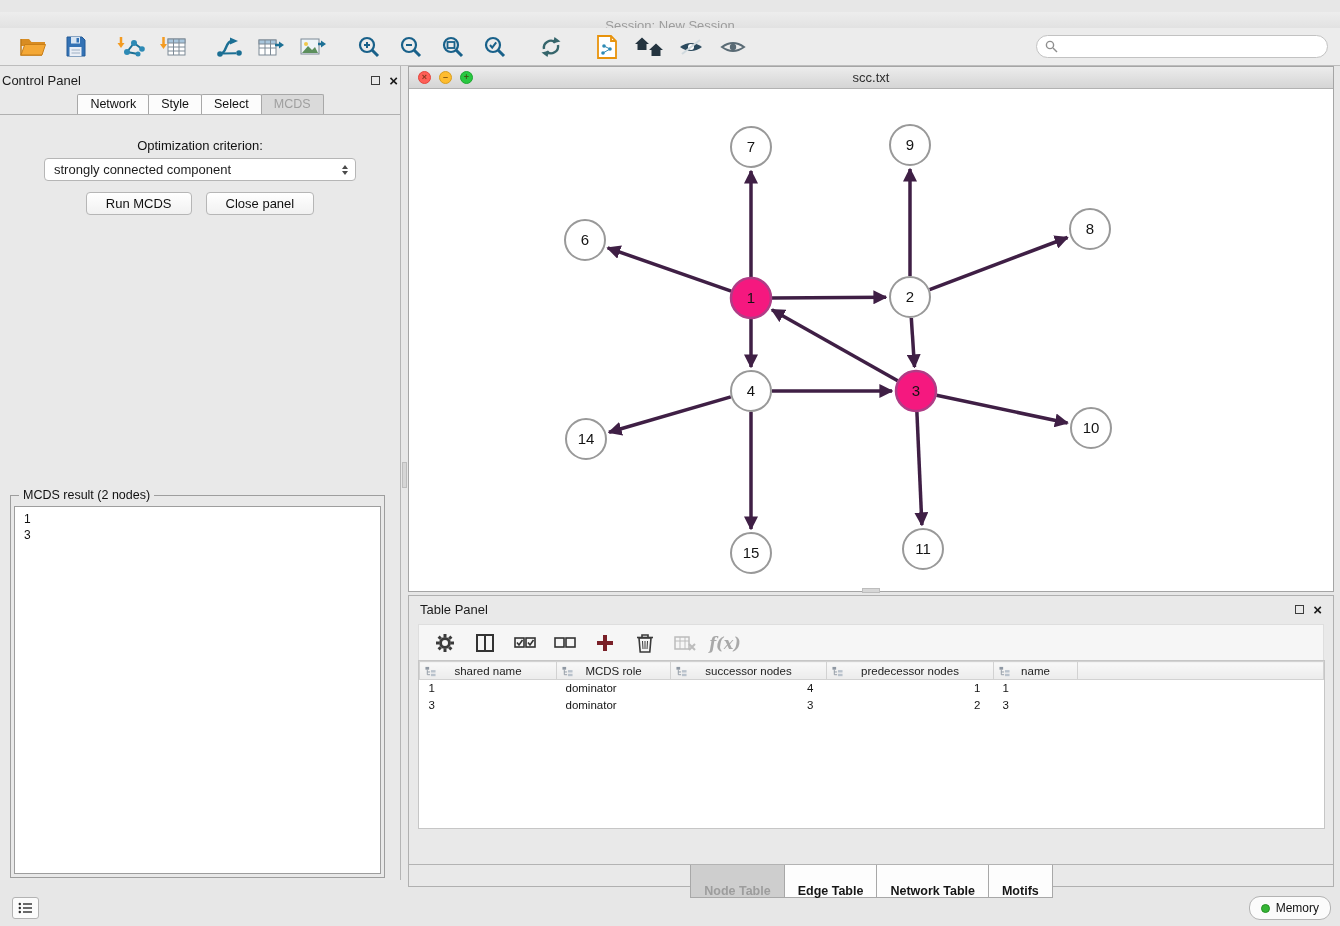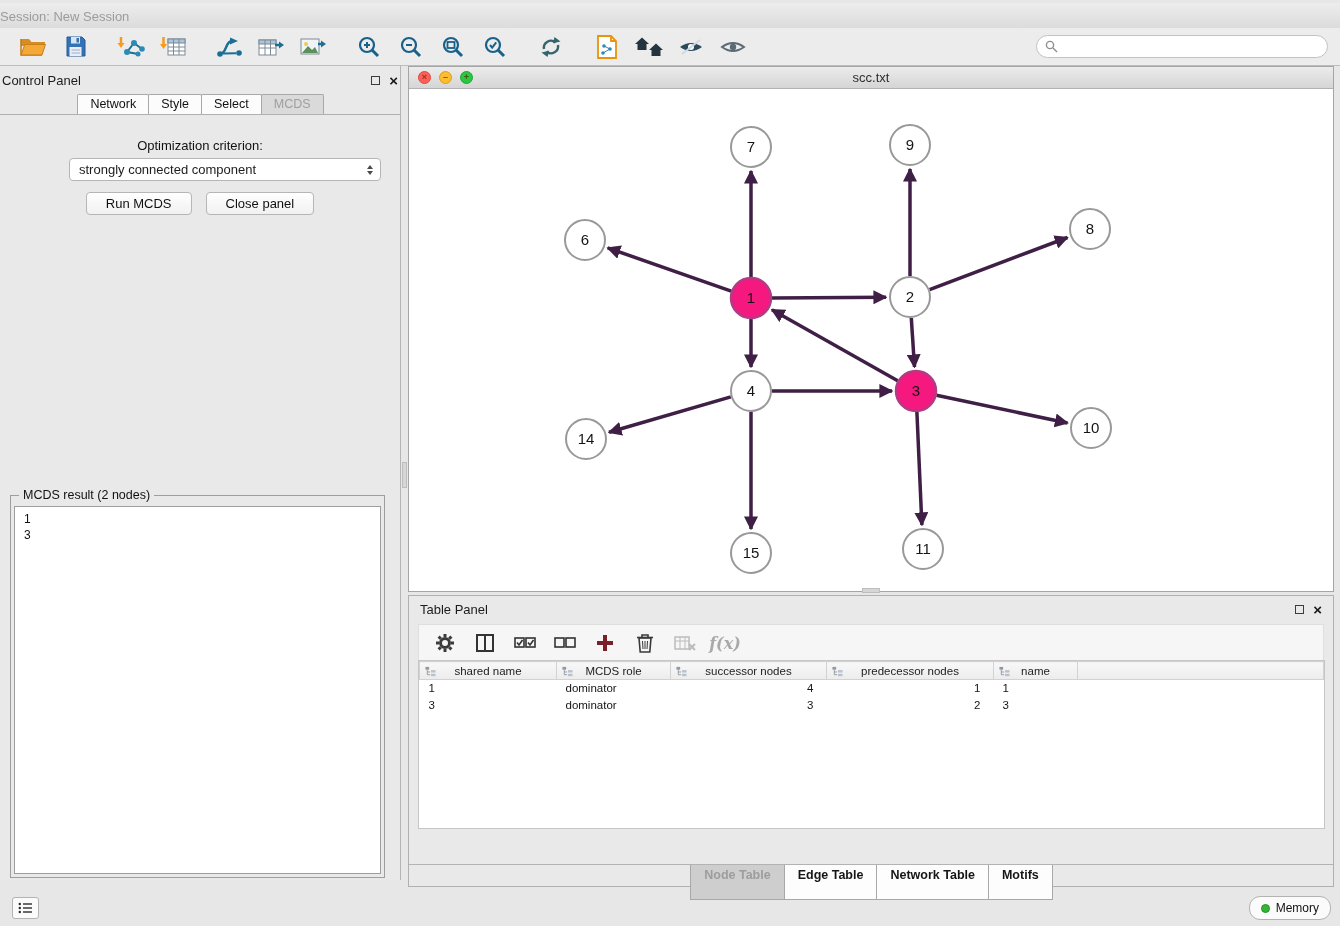--- a/index.html
+++ b/index.html
@@ -1,35 +1,35 @@
 <!DOCTYPE html>
 <html><head>
 <meta charset="utf-8">
 <style>
   * { margin:0; padding:0; box-sizing:border-box; }
   html,body { background:#4a4a4a; }
   .window { position:relative; width:1340px; height:926px; background:#e7e7e7; font-family:"Liberation Sans",sans-serif; font-size:13px; color:#1c1c1c; overflow:hidden; }
-  .titlebar { position:absolute; top:3px; left:0; width:100%; height:28px; background:linear-gradient(#ededed,#dadada); border-bottom:1px solid #c3c3c3; line-height:27px; font-size:13px; color:#9c9c9c; }
+  .titlebar { position:absolute; top:12px; left:0; width:100%; height:28px; background:linear-gradient(#ededed,#dadada); border-bottom:1px solid #c3c3c3; text-align:center; line-height:27px; font-size:13px; color:#9c9c9c; }
   .toolbar { position:absolute; top:28px; left:0; width:100%; height:38px; background:#ececec; border-bottom:1px solid #bdbdbd; display:flex; align-items:center; padding:0 12px; }
   .tbtn { width:42px; height:32px; display:flex; align-items:center; justify-content:center; border-radius:4px; flex:0 0 auto; }
   .tgap { width:14px; flex:0 0 auto; }
   .search-wrap { margin-left:auto; position:relative; flex:0 0 auto; }
   .search-input { width:292px; height:23px; border:1px solid #c2c2c2; border-radius:12px; background:#fff; padding:0 10px 0 26px; font-size:12px; font-family:inherit; outline:none; color:#333; }
   .search-icon { position:absolute; left:9px; top:5px; }
 
   .control-panel { position:absolute; left:0; top:66px; width:401px; height:814px; background:#e9e9e9; border-right:1px solid #b4b4b4; }
   .panel-header { height:28px; display:flex; align-items:center; padding:0 2px; }
   .panel-controls { margin-left:auto; display:flex; align-items:center; gap:9px; }
   .float-icon { width:9px; height:9px; border:1.5px solid #3c3c3c; display:inline-block; }
   .close-x { font-size:15px; font-weight:bold; color:#1a1a1a; line-height:1; }
   .tabs-row { display:flex; justify-content:center; align-items:flex-end; border-bottom:1px solid #b0b0b0; height:21px; }
   .ctab { border:1px solid #a8a8a8; border-bottom:none; background:#fcfcfc; height:20px; line-height:19px; padding:0 12px; font-size:12.5px; margin-right:-1px; border-radius:2px 2px 0 0; color:#111; }
   .ctab.active { background:#dadada; color:#9f9f9f; }
   .opt-label { position:absolute; left:0; top:72px; width:100%; text-align:center; font-size:13px; color:#111; }
-  .dropdown { position:absolute; left:44px; top:92px; width:312px; height:23px; background:#fff; border:1px solid #b6b6b6; border-radius:4px; display:flex; align-items:center; padding:0 4px 0 9px; font-size:13px;margin-left:25px; }
+  .dropdown { position:absolute; left:44px; top:92px; width:312px; height:23px; background:#fff; border:1px solid #b6b6b6; border-radius:4px; display:flex; align-items:center; padding:0 4px 0 9px; font-size:13px; }
   .dd-arrows { margin-left:auto; display:flex; flex-direction:column; gap:2px; padding-right:3px; }
   .dd-up { width:0; height:0; border-left:3.5px solid transparent; border-right:3.5px solid transparent; border-bottom:4.5px solid #4a4a4a; }
   .dd-down { width:0; height:0; border-left:3.5px solid transparent; border-right:3.5px solid transparent; border-top:4.5px solid #4a4a4a; }
   .btn-row { position:absolute; left:0; top:126px; width:100%; display:flex; justify-content:center; gap:14px; }
   .pbutton { background:linear-gradient(#ffffff,#f1f1f1); border:1px solid #b6b6b6; border-radius:4px; height:23px; line-height:21px; padding:0 19px; font-size:13px; color:#111; }
   .result-box { position:absolute; left:10px; top:429px; width:375px; height:383px; border:1px solid #9e9e9e; }
   .result-label { position:absolute; top:-8px; left:8px; background:#e9e9e9; padding:0 4px; font-size:12.5px; color:#111; }
   .result-inner { position:absolute; left:3px; right:3px; top:10px; bottom:3px; background:#fff; border:1px solid #9e9e9e; padding:4px 9px; font-size:12px; line-height:16px; white-space:pre; overflow:hidden; color:#111; }
 
   .network-window { position:absolute; left:408px; top:66px; width:926px; height:526px; border:1px solid #a5a5a5; background:#fff; }
@@ -46,21 +46,21 @@
   .tp-toolbar { position:absolute; left:9px; right:9px; top:28px; height:38px; background:#f6f6f6; border:1px solid #dedede; display:flex; align-items:center; gap:16px; padding:0 14px; }
   .tp-tool { display:flex; align-items:center; justify-content:center; width:24px; height:26px;font-weight:bold; }
   .fx-label { font-family:"DejaVu Serif",serif; font-style:italic; font-size:16px; color:#a9a9a9; }
   .tp-table { position:absolute; left:9px; right:8px; top:64px; height:169px; background:#fff; border:1px solid #c6c6c6; overflow:hidden; }
   table { border-collapse:collapse; width:100%; table-layout:fixed; }
   th { background:linear-gradient(#f8f8f8,#ececec); border:1px solid #d2d2d2; height:18px; font-weight:normal; font-size:11.5px; color:#222; position:relative; overflow:hidden; white-space:nowrap; }
   th .col-icon { position:absolute; left:5px; top:4px; }
   td { height:17px; font-size:11.5px; color:#151515; padding:0 9px; overflow:hidden; white-space:nowrap; }
   td.num { text-align:right; padding-right:13px; }
   .tp-tabs { position:absolute; left:0; right:0; bottom:0; height:22px; border-top:1px solid #b3b3b3; display:flex; justify-content:center; }
-  .tp-tab { border:1px solid #a8a8a8; border-top:none; background:#fdfdfd; height:35px; line-height:20px; padding:0 13px; font-size:12.5px; font-weight:bold; color:#161616; margin-right:-1px; }
+  .tp-tab { border:1px solid #a8a8a8; border-top:none; background:#fdfdfd; height:27px; line-height:20px; padding:16px 13px; font-size:12.5px; font-weight:bold; color:#161616; margin-right:-1px; }
   .tp-tab.active { background:#cecece; color:#9d9d9d; }
 
   .list-button { position:absolute; left:12px; bottom:7px; width:27px; height:22px; background:#fbfbfb; border:1px solid #b3b3b3; border-radius:3px; display:flex; align-items:center; justify-content:center; }
   .memory-button { position:absolute; right:9px; bottom:6px; height:24px; background:#fbfbfb; border:1px solid #b3b3b3; border-radius:11px; display:flex; align-items:center; gap:6px; padding:0 11px; font-size:12px; color:#111; }
   .memory-dot { width:9px; height:9px; border-radius:50%; background:#35b535; border:1px solid #259025; }
   .v-grip { position:absolute; left:402px; top:462px; width:5px; height:26px; background:#d6d6d6; border:1px solid #bdbdbd; }
   .h-grip { position:absolute; left:862px; top:588px; width:18px; height:5px; background:#d6d6d6; border:1px solid #bdbdbd; }
 </style>
 </head>
 <body>

